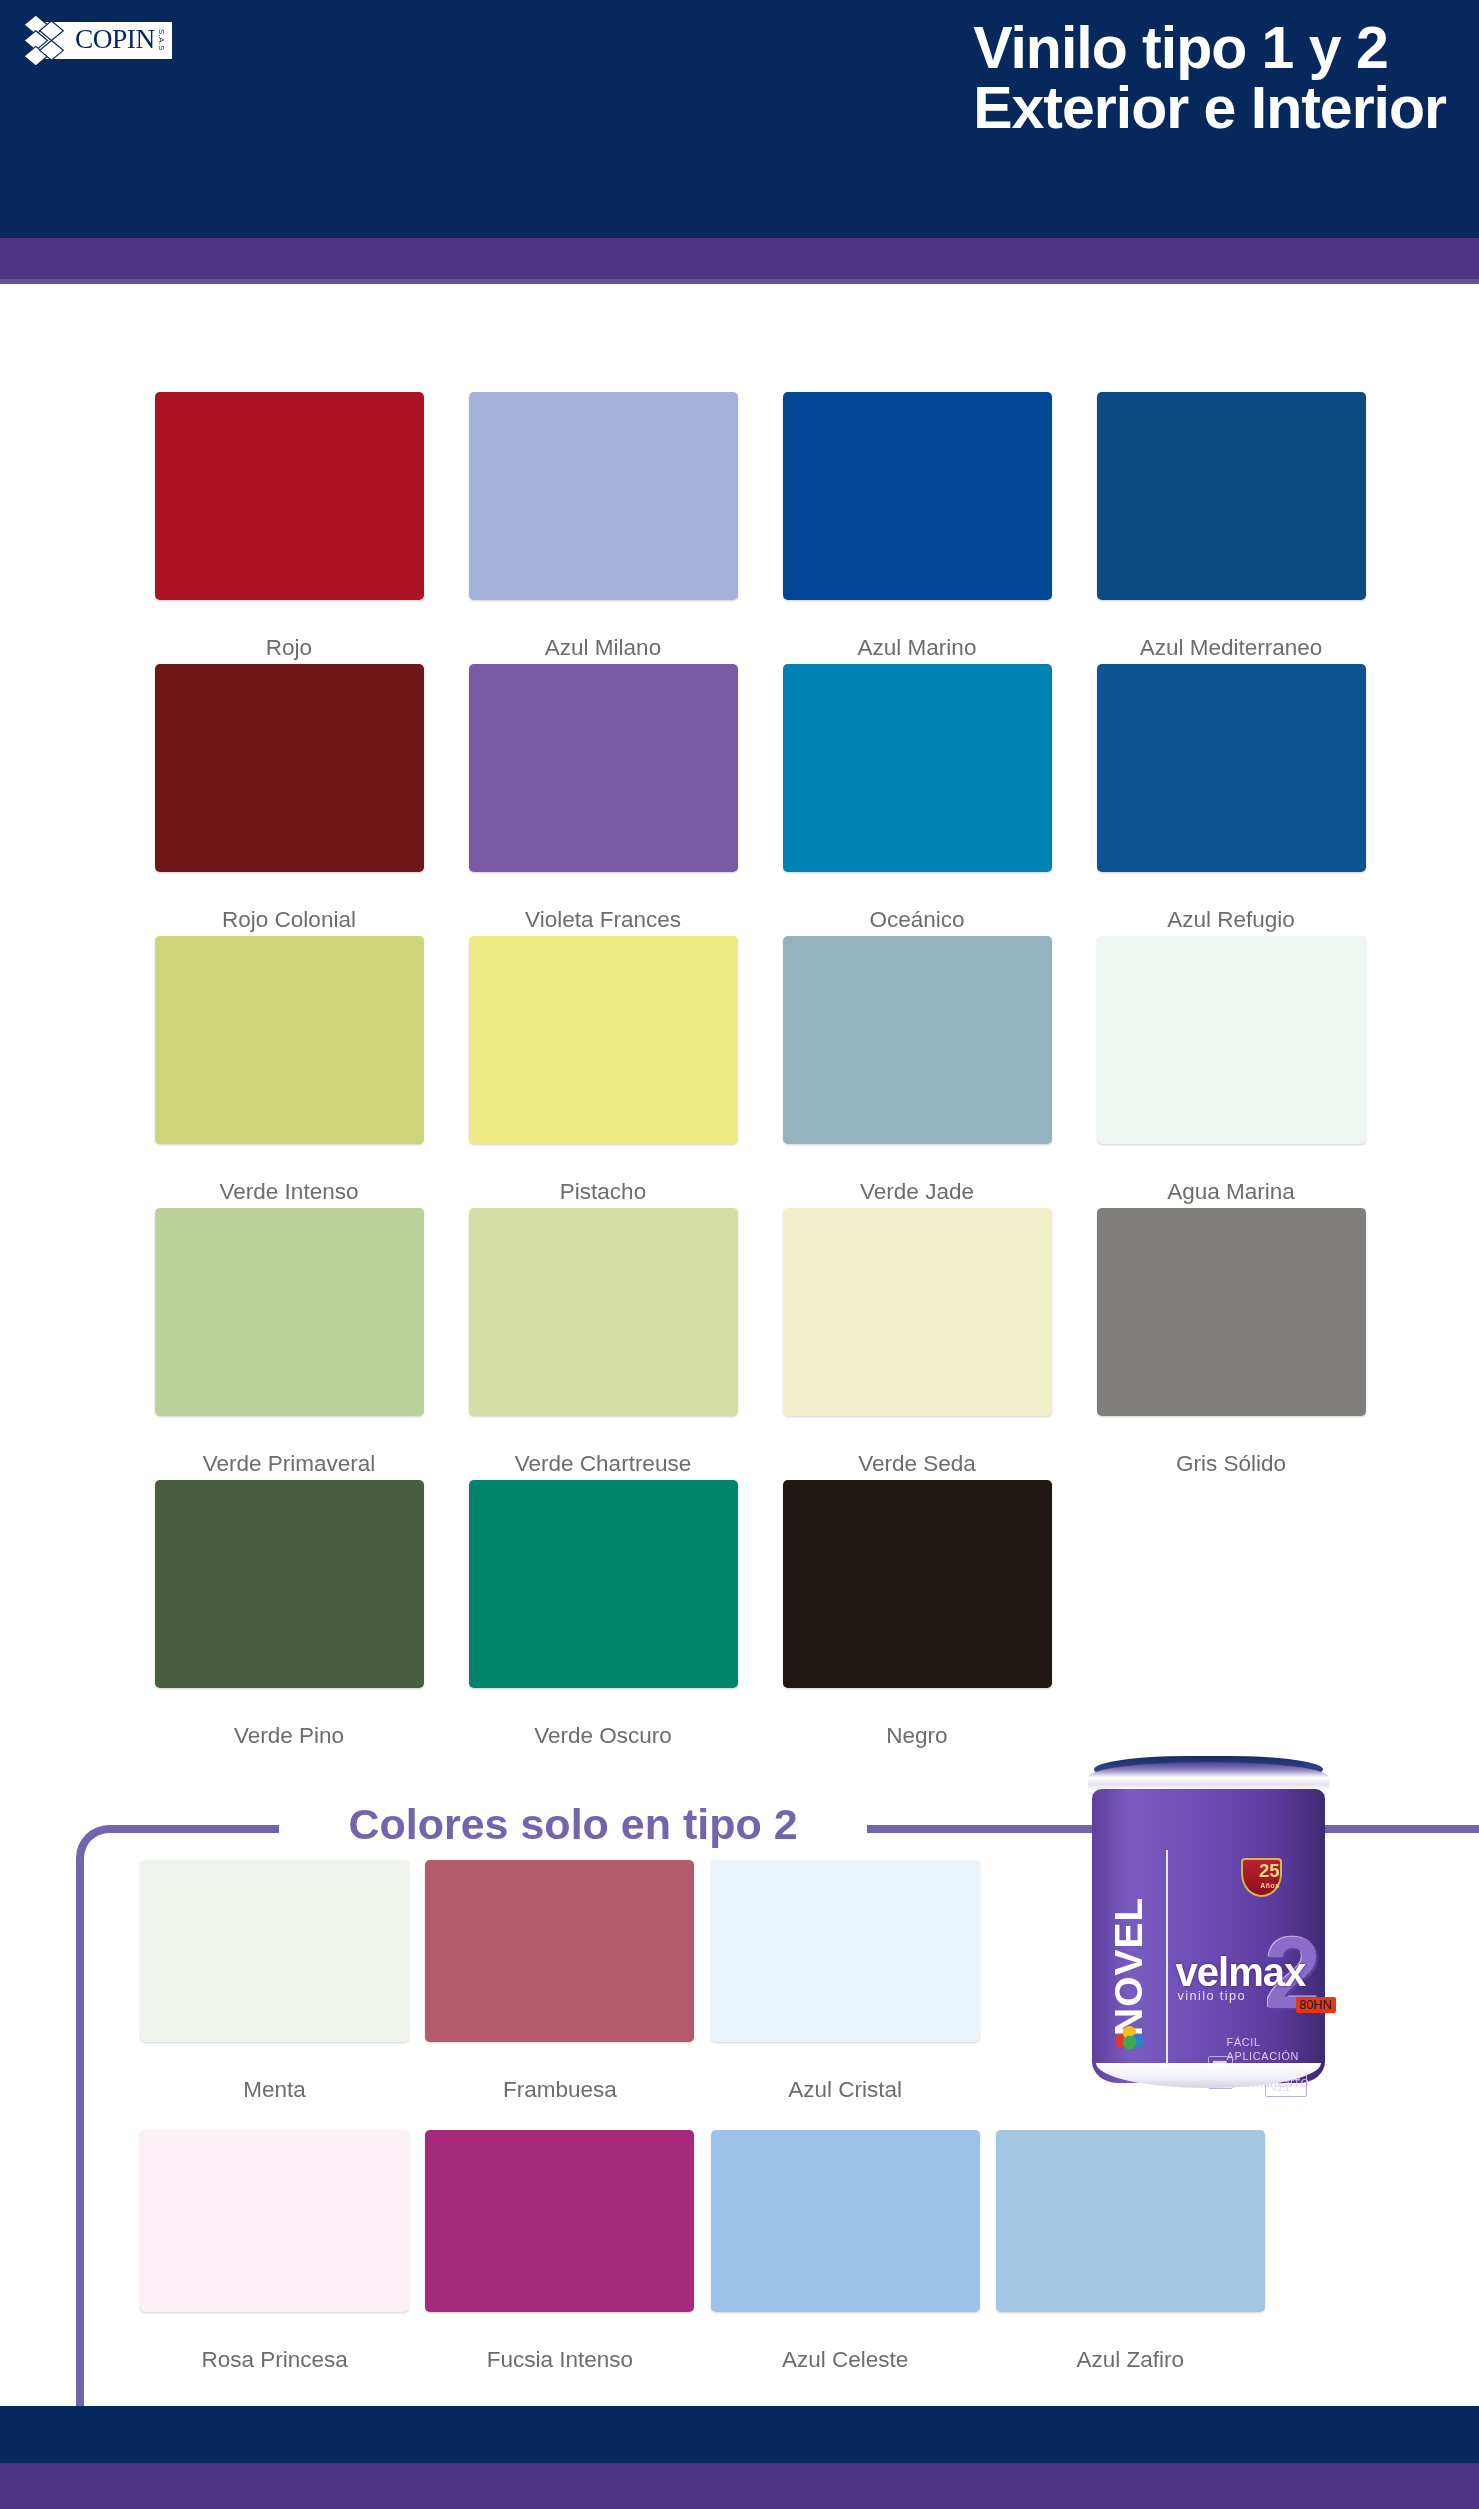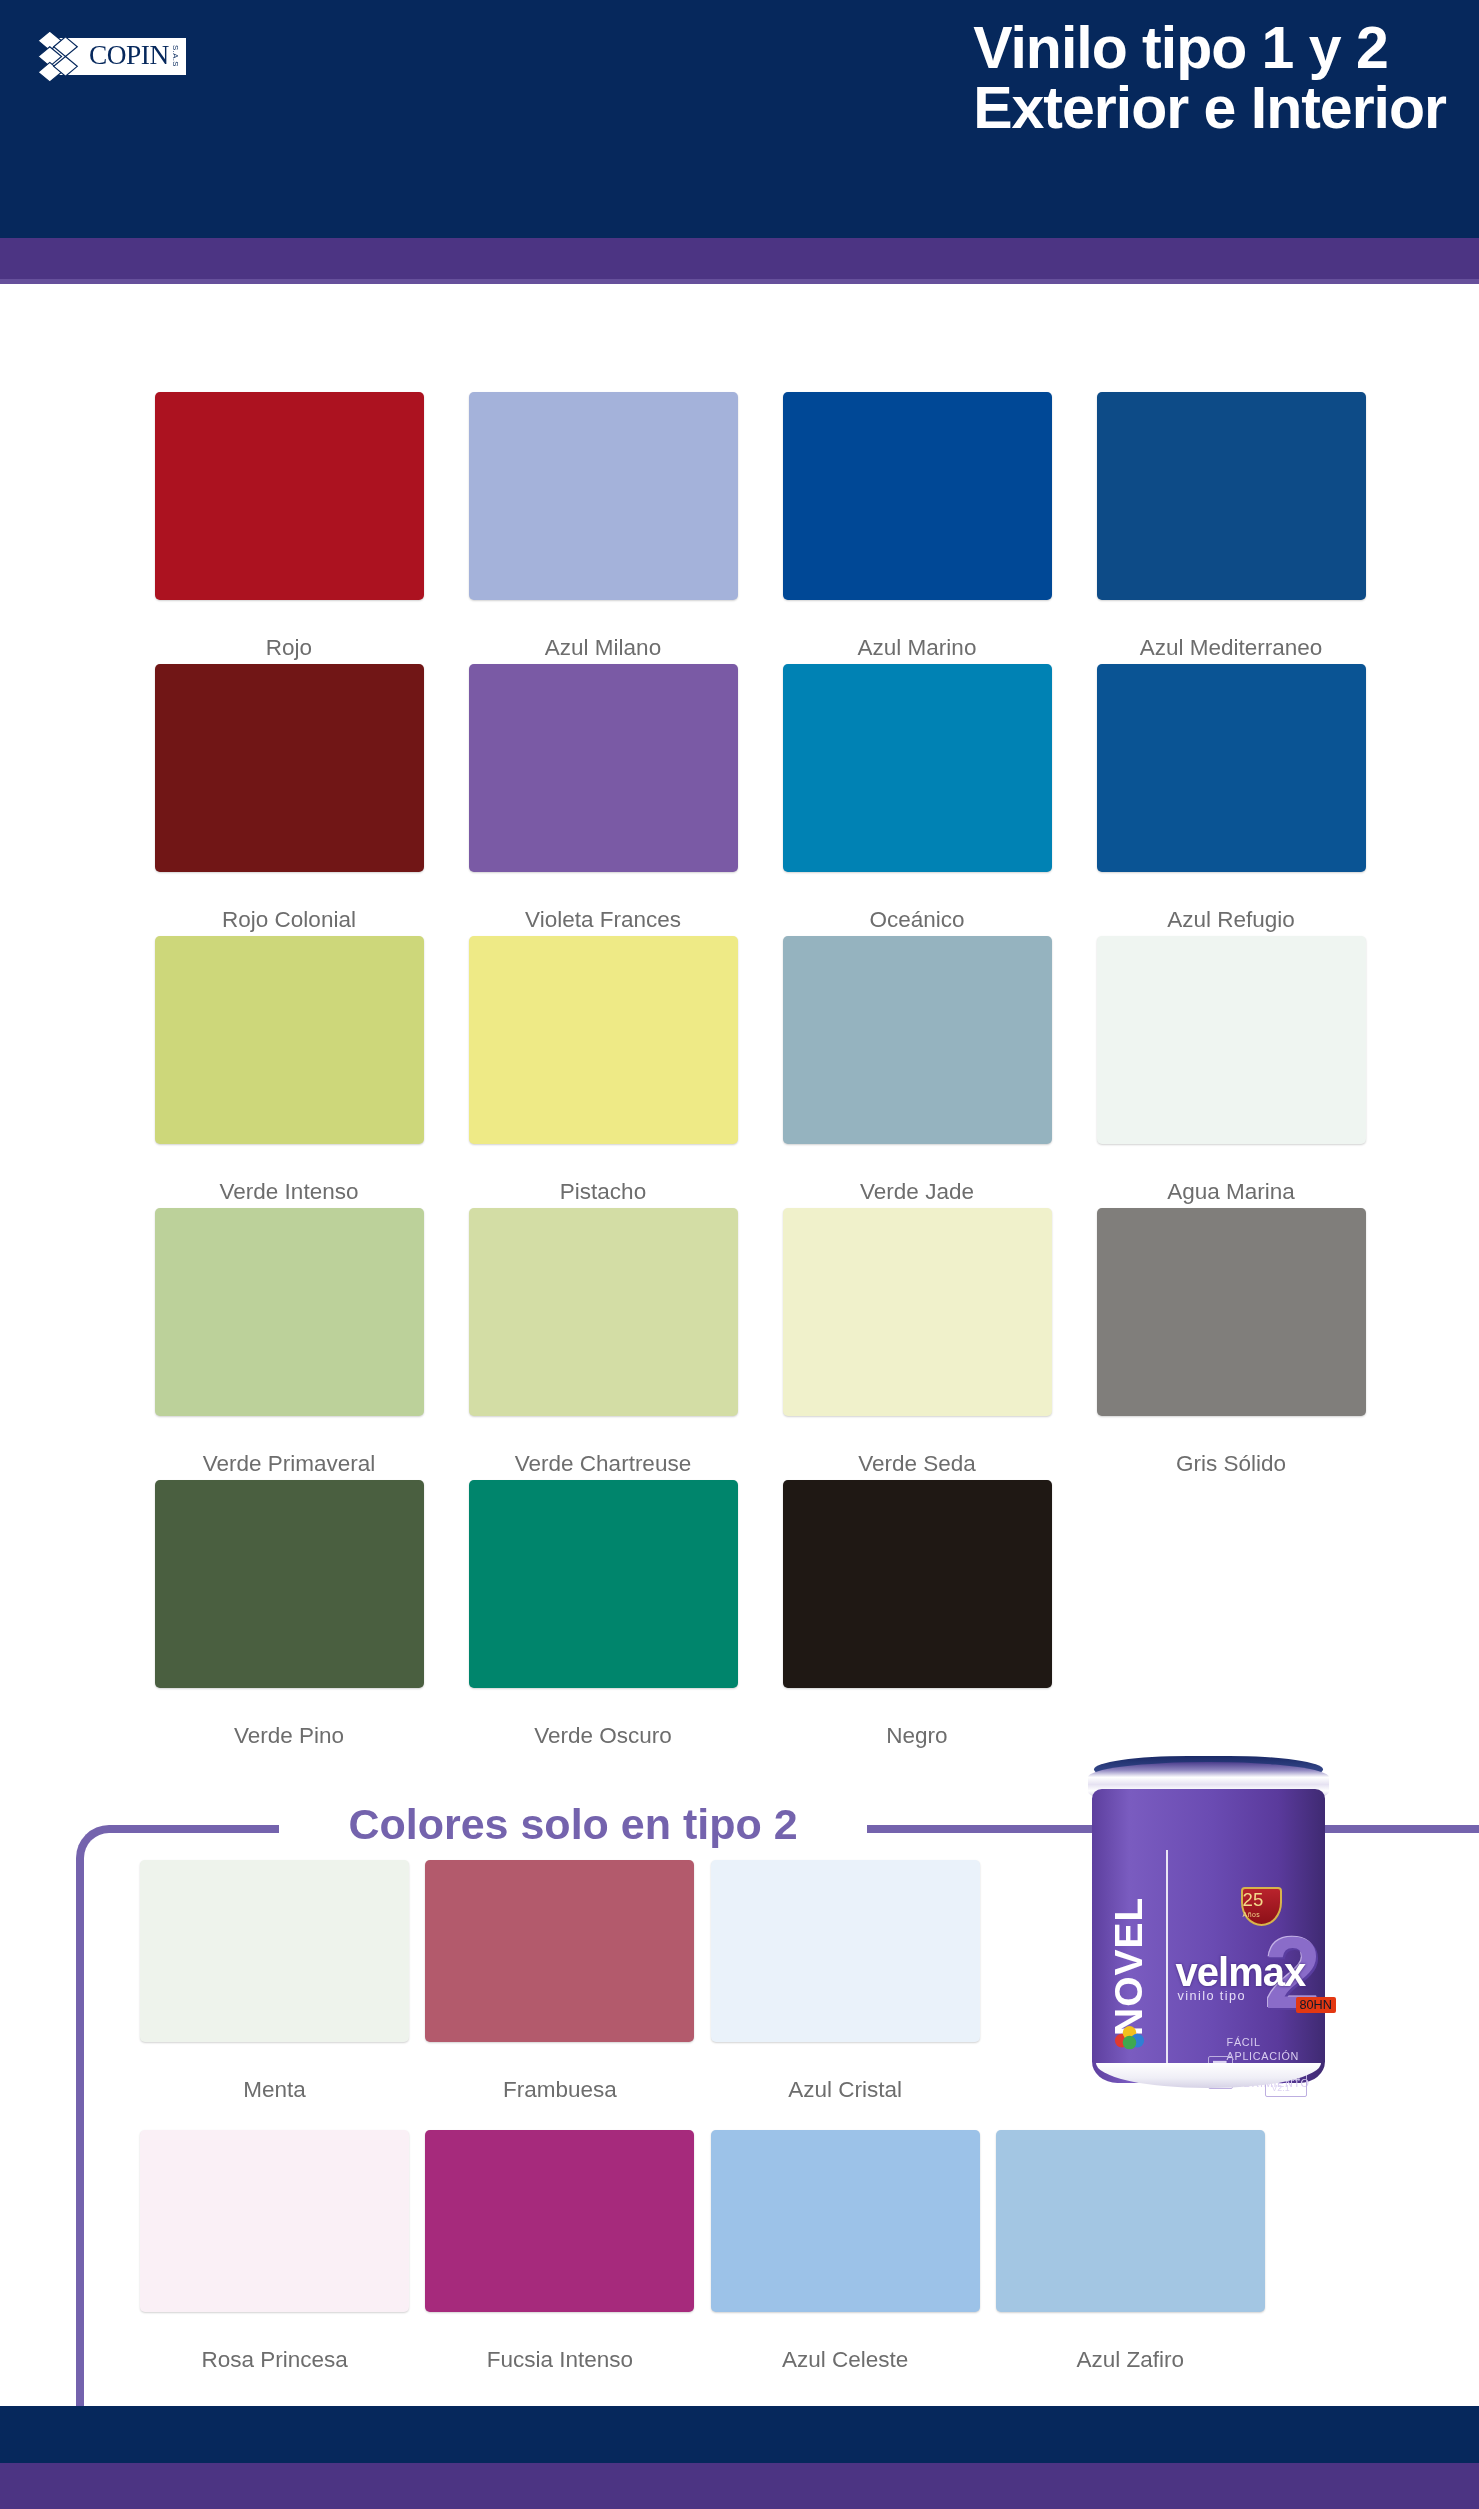--- a/index.html
+++ b/index.html
@@ -19,24 +19,24 @@
     position: absolute;
     left: 0; top: 0;
     width: 1479px;
     height: 238px;
     background: #06285c;
     display: flex;
     align-items: flex-start;
   }
   .logo-wrap {
     position: absolute;
-    left: 52px; top: 21.6px;
+    left: 38px; top: 21.6px;
     width: 196px; height: 53px;
     display: flex;
-    align-items: flex-end;
+    align-items: flex-start;
   }
   .logo-plate {
     position: relative;
     background: #ffffff;
     height: 37px;
     padding: 0 5.9px 0 37px;
     display: flex;
     align-items: center;
   }
   .logo-mark {
@@ -254,25 +254,24 @@
   }
   .badge-25 {
     position: absolute;
     left: 149px; top: 69px;
     width: 41px; height: 39px;
     background: linear-gradient(180deg,#b9232c 0%,#8c1018 100%);
     border: 2px solid #d8b44a;
     border-radius: 3.9px 3.9px 50% 50% / 3.9px 3.9px 60% 60%;
     color: #f3d98a;
     font-size: 18.6px;
-    font-weight: normal;
-    text-align: left;
+    font-weight: bold;
+    text-align: right;
     line-height: 21.6px;
     font-family: "Liberation Sans", sans-serif;
-    margin-top: 29px;
   }
   .badge-25 small {
     display: block;
     font-size: 6.9px;
     line-height: 7.8px;
     letter-spacing: 0.5px;
   }
   .badge-80hn {
     position: absolute;
     left: 204px; top: 208px;

